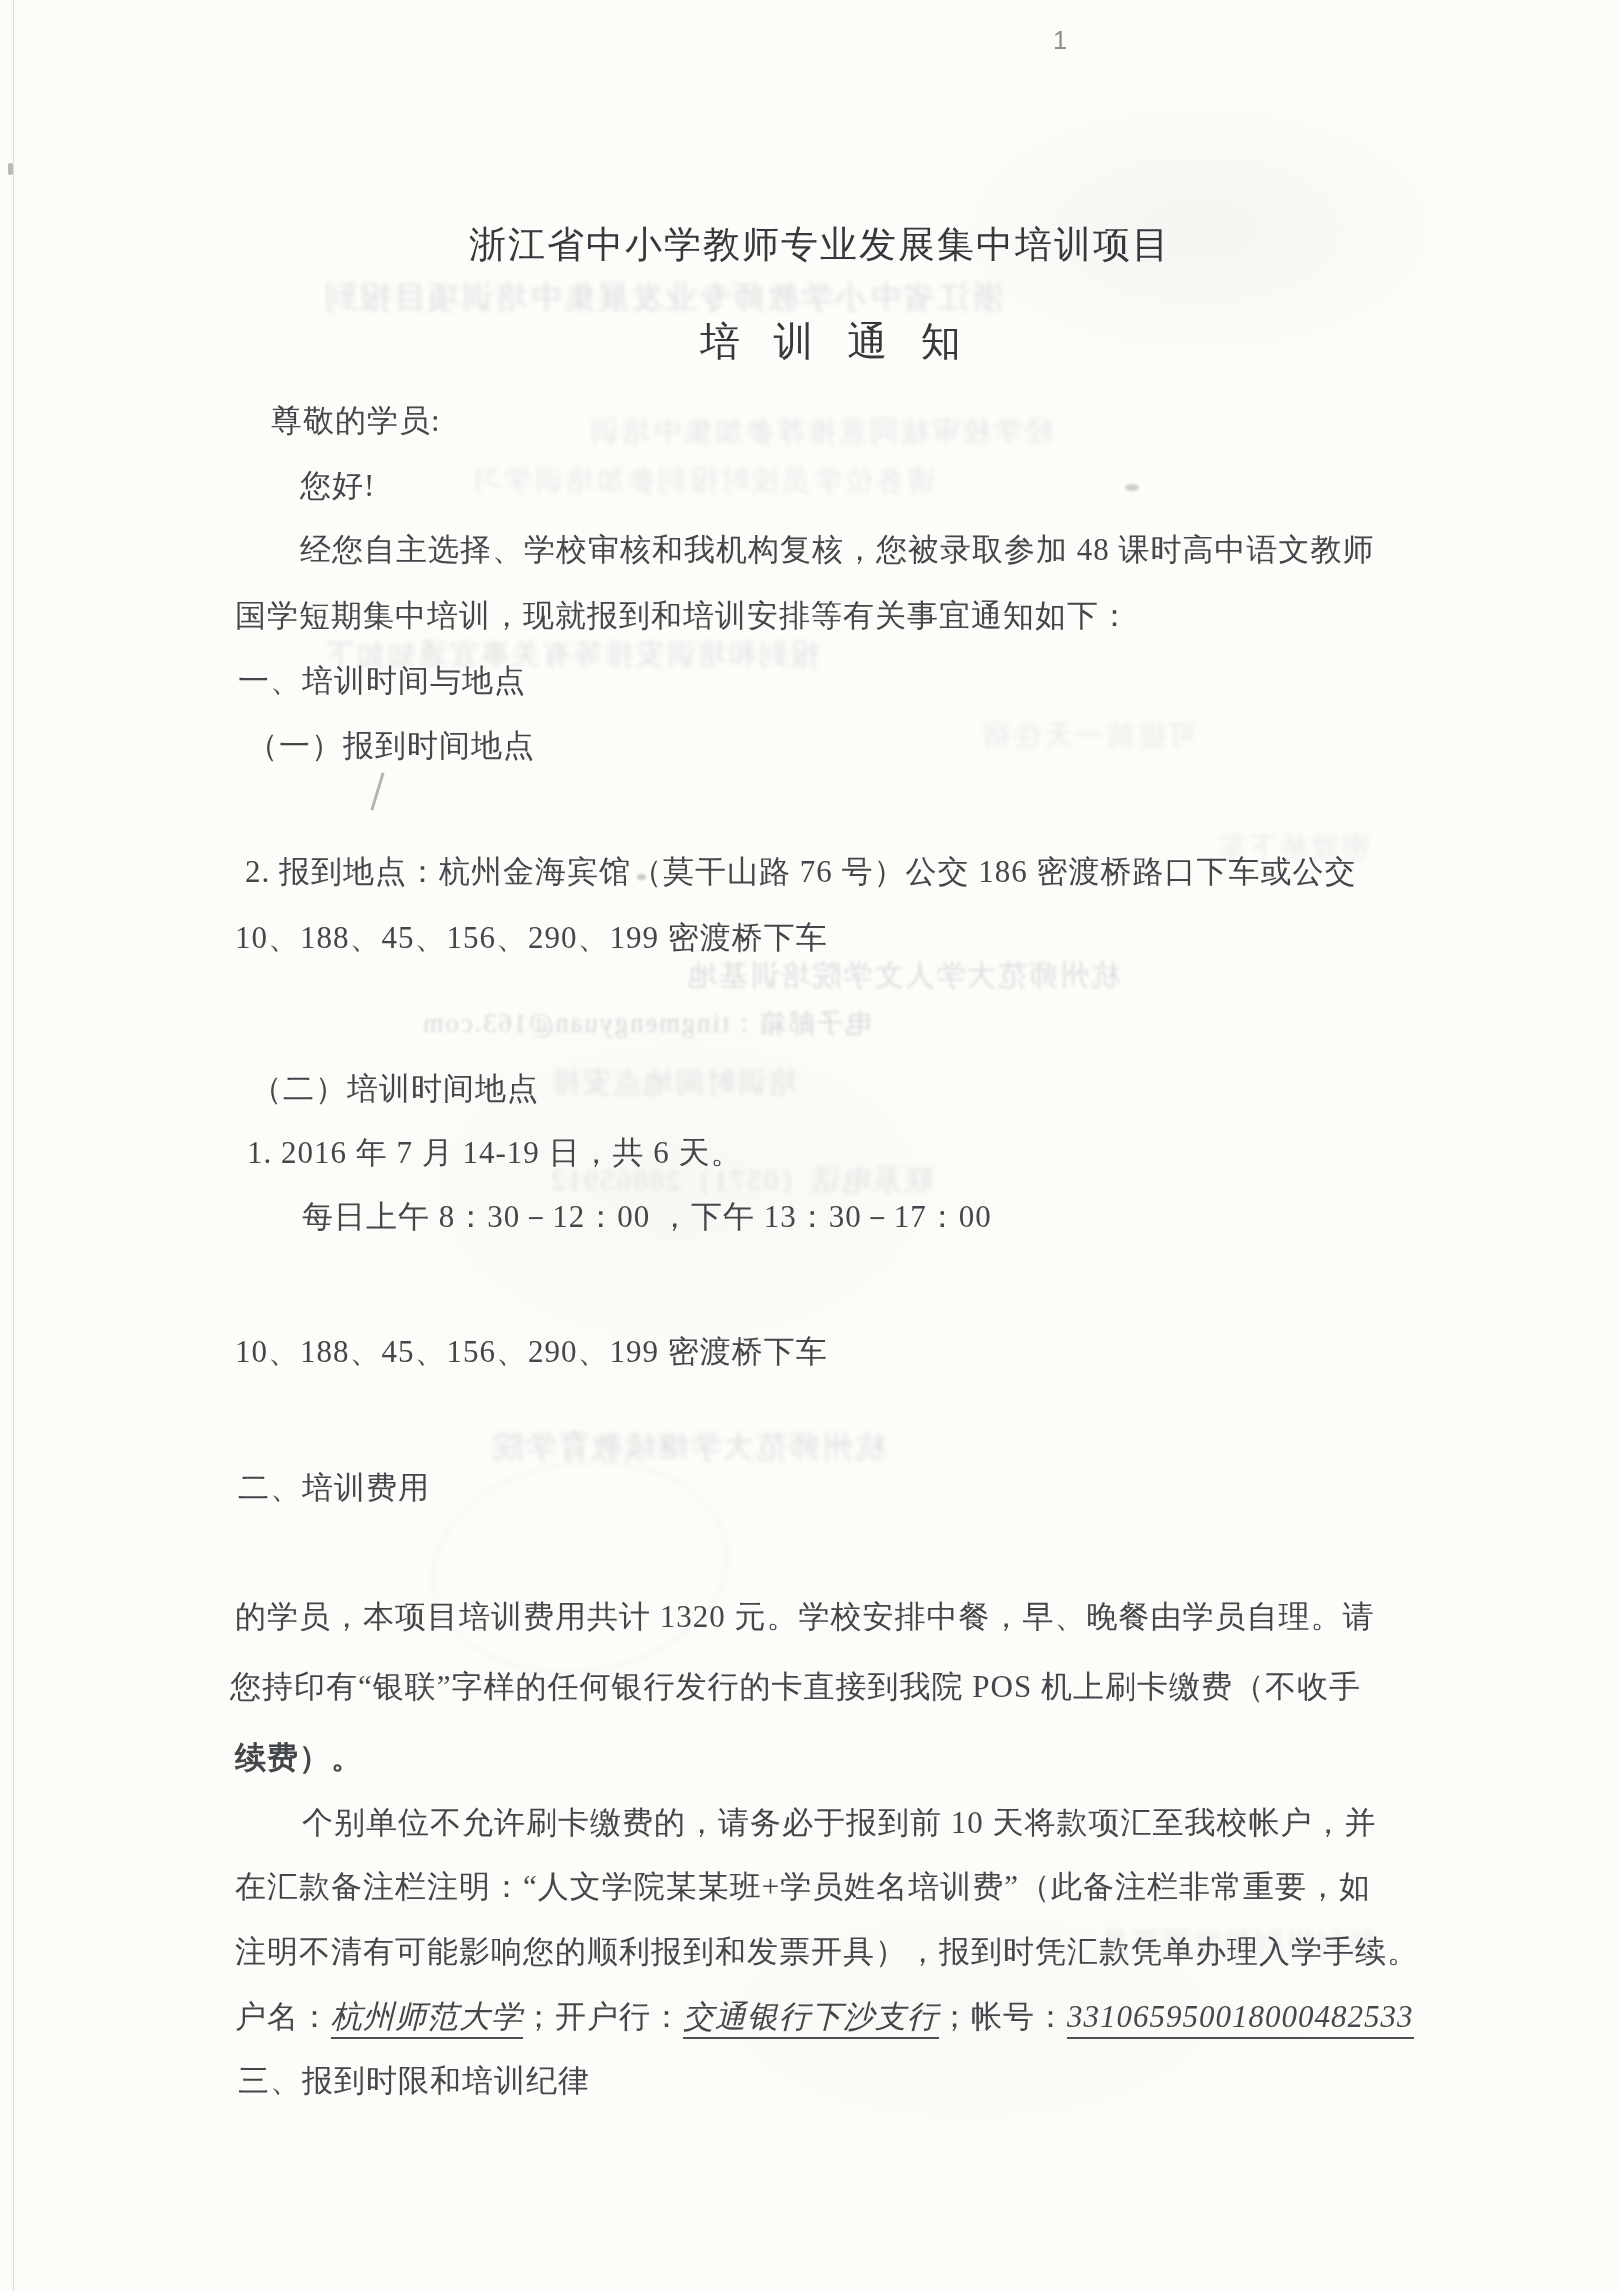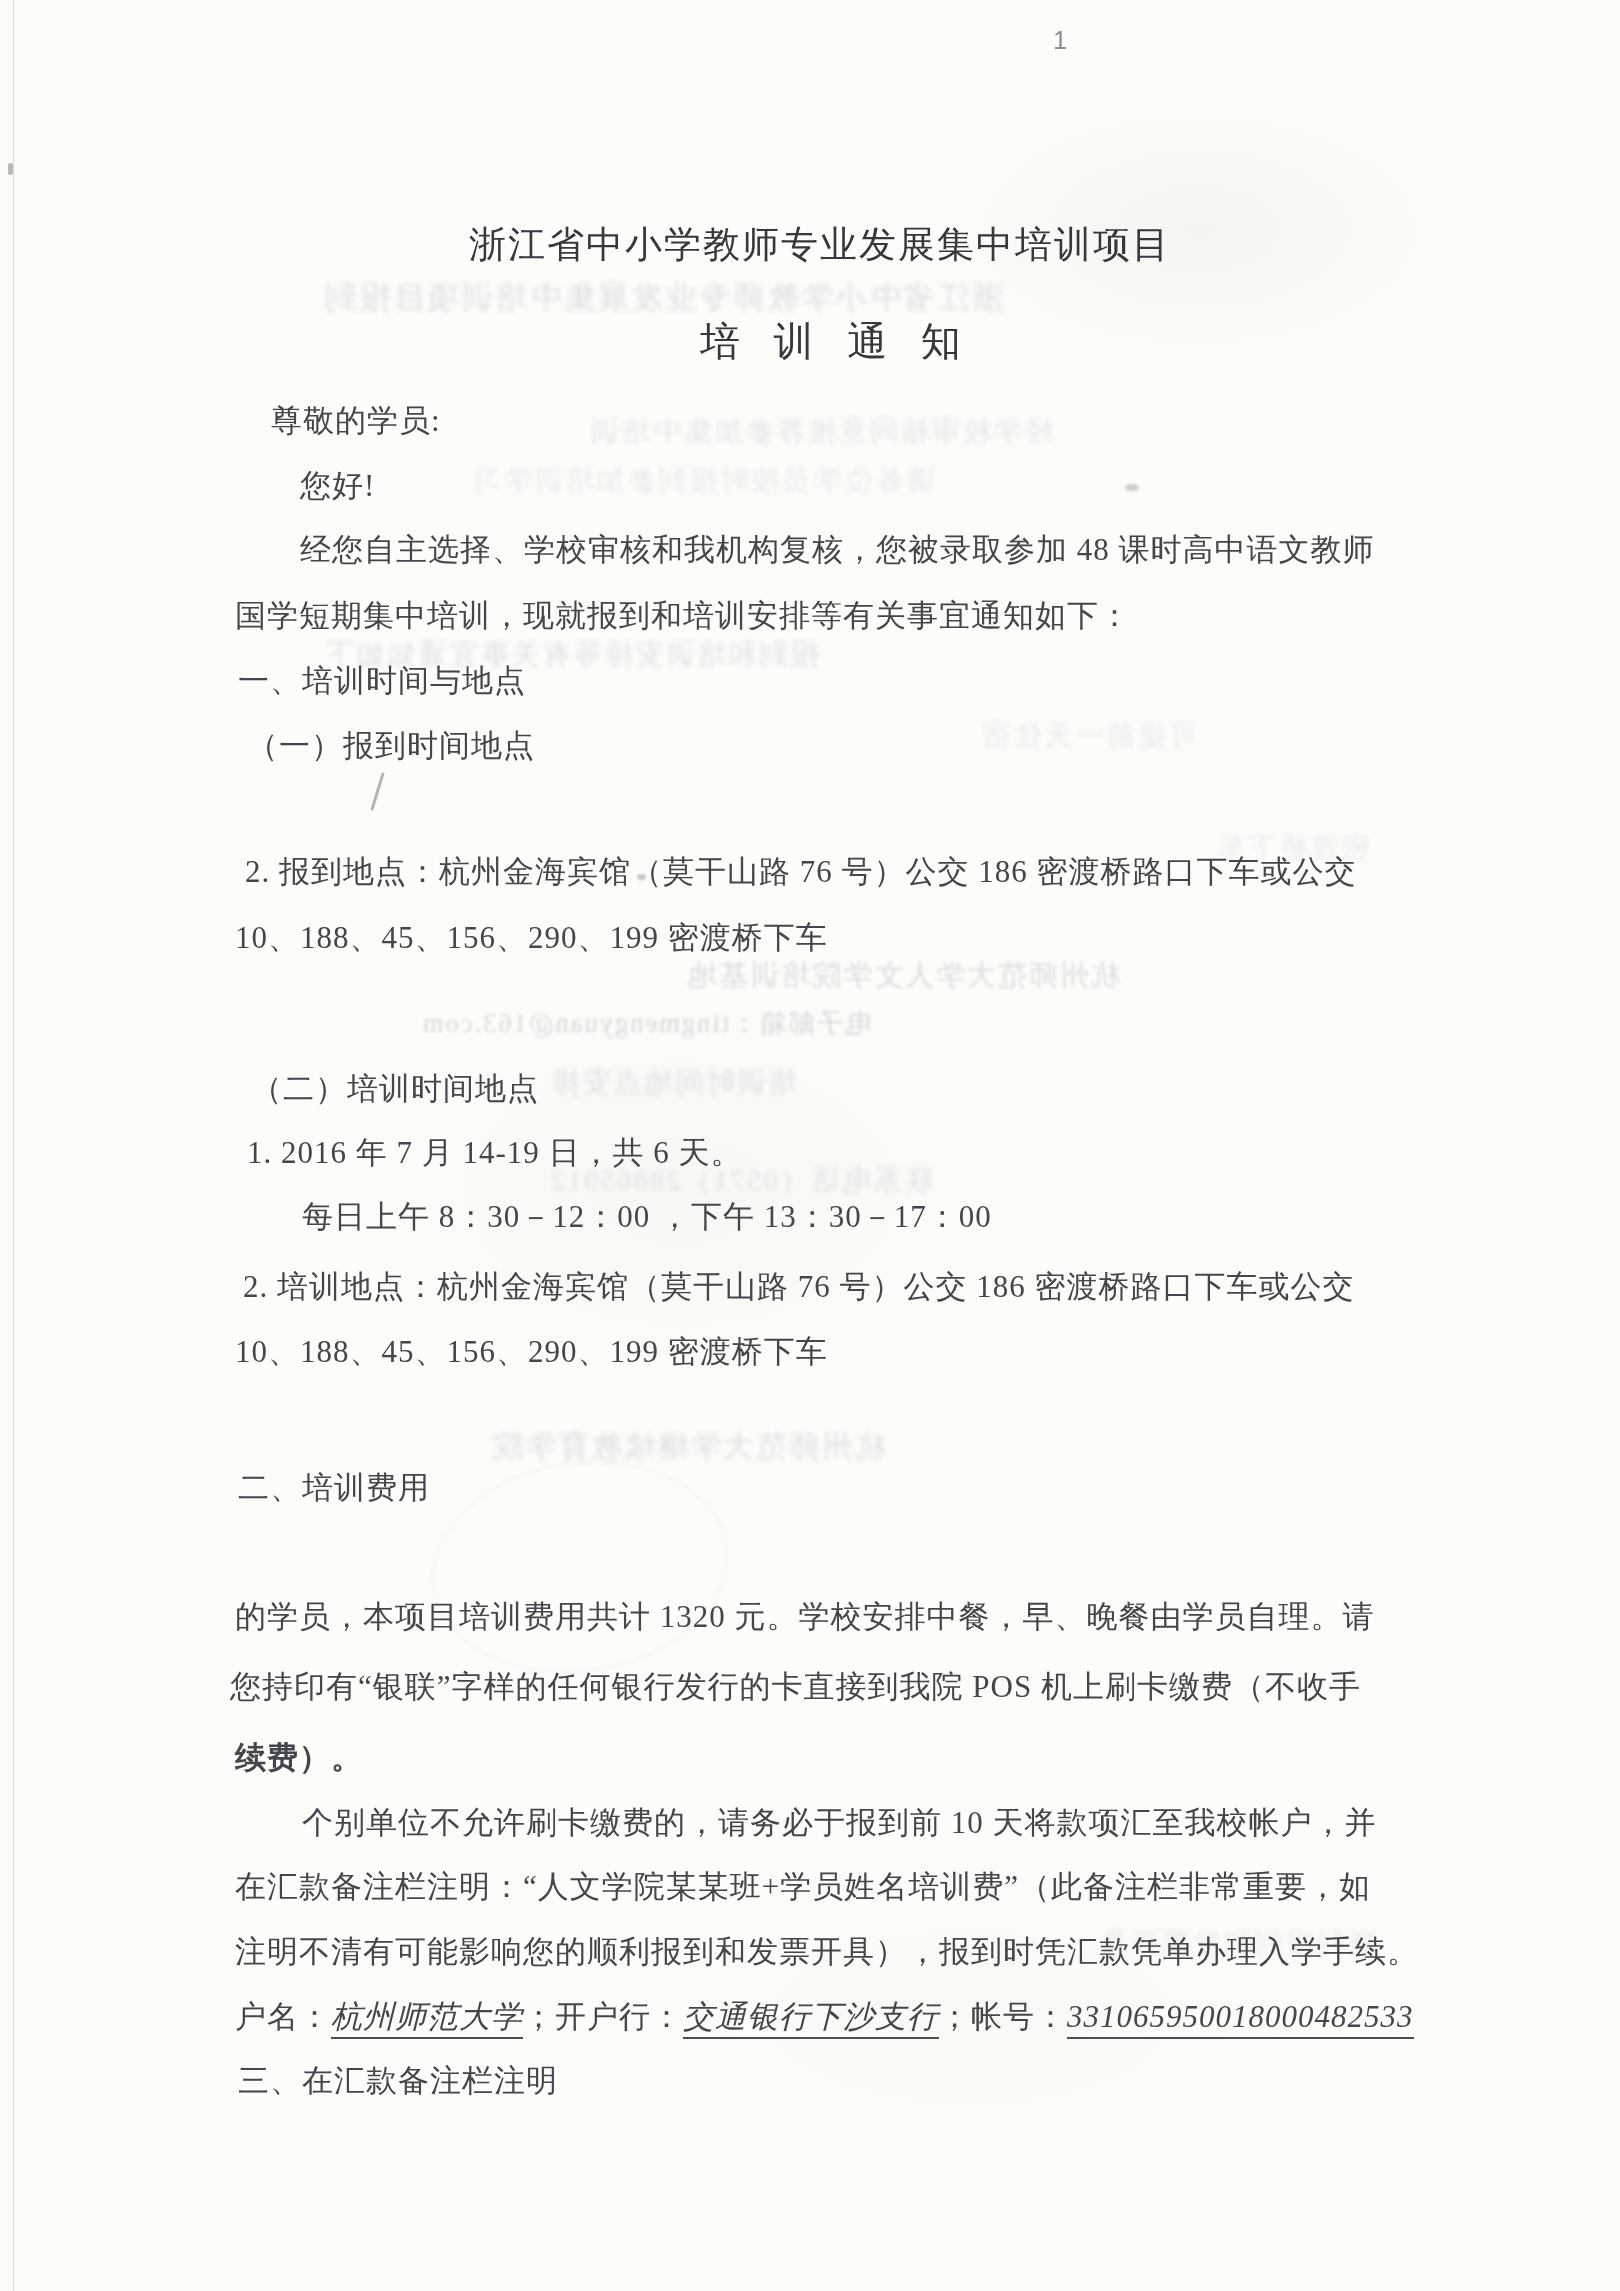--- a/index.html
+++ b/index.html
@@ -123,31 +123,30 @@
   <div class="ln l03">经您自主选择、学校审核和我机构复核，您被录取参加 48 课时高中语文教师</div>
   <div class="ln l04">国学短期集中培训，现就报到和培训安排等有关事宜通知如下：</div>
 
   <div class="ln l05">一、培训时间与地点</div>
   <div class="ln l06">（一）报到时间地点</div>
   <div class="ln l08">2. 报到地点：杭州金海宾馆（莫干山路 76 号）公交 186 密渡桥路口下车或公交</div>
   <div class="ln l09">10、188、45、156、290、199 密渡桥下车</div>
   <div class="ln l10">（二）培训时间地点</div>
   <div class="ln l11">1. 2016 年 7 月 14-19 日，共 6 天。</div>
   <div class="ln l12">每日上午 8：30－12：00 ，下午 13：30－17：00</div>
-  <div class="ln l13">2. 培训地点：杭州金海宾馆（莫干山路 76 号）公交 186 密渡桥路口下车或公交</div>
   <div class="ln l14">10、188、45、156、290、199 密渡桥下车</div>
 
   <div class="ln l15">二、培训费用</div>
   <div class="ln l17">的学员，本项目培训费用共计 1320 元。学校安排中餐，早、晚餐由学员自理。请</div>
   <div class="ln l18">您持印有“银联”字样的任何银行发行的卡直接到我院 POS 机上刷卡缴费（不收手</div>
   <div class="ln l19">续费）。</div>
   <div class="ln l20">个别单位不允许刷卡缴费的，请务必于报到前 10 天将款项汇至我校帐户，并</div>
   <div class="ln l21">在汇款备注栏注明：“人文学院某某班+学员姓名培训费”（此备注栏非常重要，如</div>
   <div class="ln l22">注明不清有可能影响您的顺利报到和发票开具），报到时凭汇款凭单办理入学手续。</div>
 
   <div class="ln l23">
     <span>户名：</span><span class="u">杭州师范大学</span><span>；开户行：</span><span class="u">交通银行下沙支行</span><span>；帐号：</span><span class="u">331065950018000482533</span>
   </div>
 
-  <div class="ln l24">三、在汇款备注栏注明</div>
+  <div class="ln l24">三、报到时限和培训纪律</div>
 
 </div>
 
 
 </body></html>

